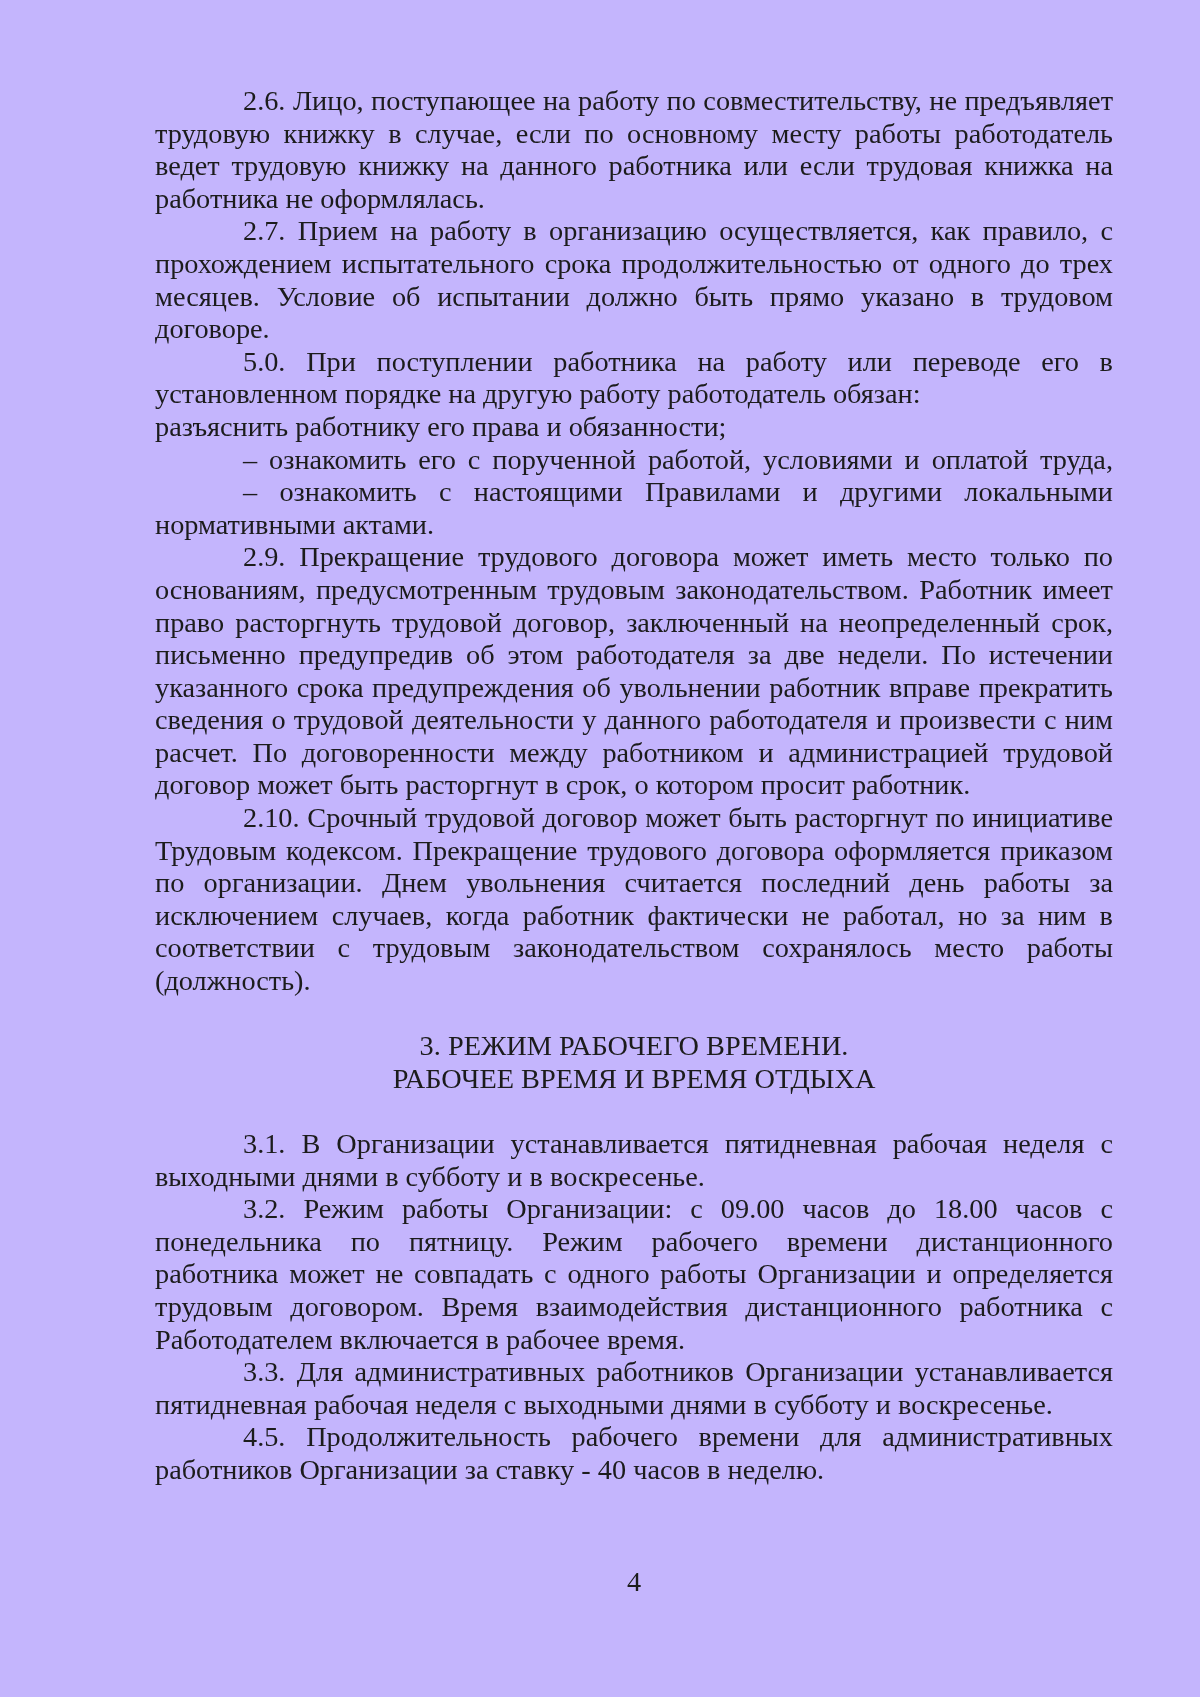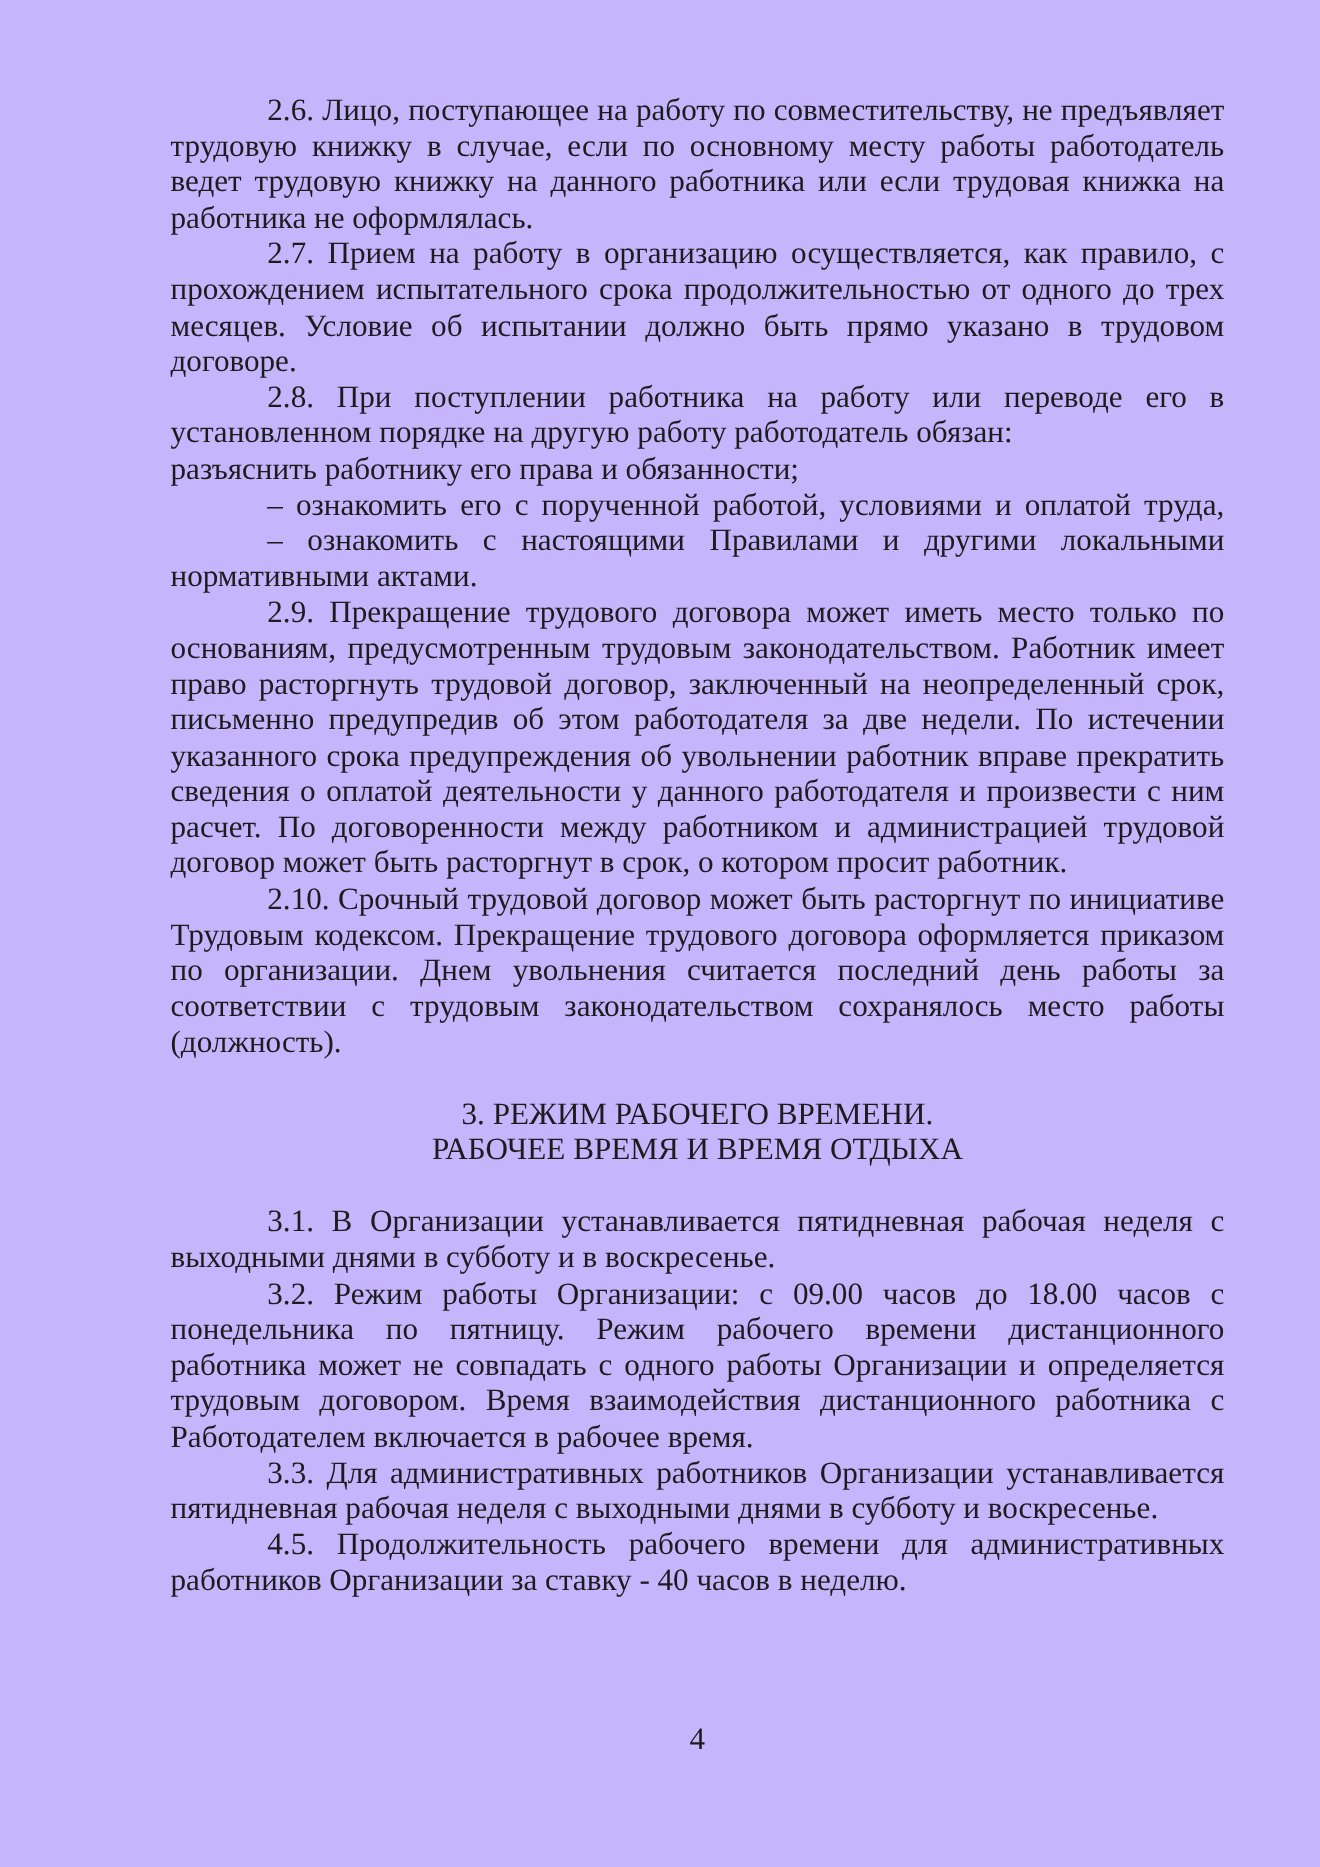--- a/index.html
+++ b/index.html
@@ -53,45 +53,46 @@
           <div class="line just">ведет трудовую книжку на данного работника или если трудовая книжка на</div>
           <div class="line">работника не оформлялась.</div>
         </div>
         <div class="para">
           <div class="line first just">2.7. Прием на работу в организацию осуществляется, как правило, с</div>
           <div class="line just">прохождением испытательного срока продолжительностью от одного до трех</div>
           <div class="line just">месяцев. Условие об испытании должно быть прямо указано в трудовом</div>
           <div class="line">договоре.</div>
         </div>
         <div class="para">
-          <div class="line first just">2.8. При поступлении работника на работу или переводе его в</div>
+          <div class="line first just">5.0. При поступлении работника на работу или переводе его в</div>
           <div class="line">установленном порядке на другую работу работодатель обязан:</div>
         </div>
         <div class="para">
           <div class="line">разъяснить работнику его права и обязанности;</div>
           <div class="line first just">– ознакомить его с порученной работой, условиями и оплатой труда,</div>
         </div>
         <div class="para">
           <div class="line first just">– ознакомить с настоящими Правилами и другими локальными</div>
           <div class="line">нормативными актами.</div>
         </div>
         <div class="para">
           <div class="line first just">2.9. Прекращение трудового договора может иметь место только по</div>
           <div class="line just">основаниям, предусмотренным трудовым законодательством. Работник имеет</div>
           <div class="line just">право расторгнуть трудовой договор, заключенный на неопределенный срок,</div>
           <div class="line just">письменно предупредив об этом работодателя за две недели. По истечении</div>
           <div class="line just">указанного срока предупреждения об увольнении работник вправе прекратить</div>
-          <div class="line just">сведения о оплатой деятельности у данного работодателя и произвести с ним</div>
+          <div class="line just">сведения о трудовой деятельности у данного работодателя и произвести с ним</div>
           <div class="line just">расчет. По договоренности между работником и администрацией трудовой</div>
           <div class="line">договор может быть расторгнут в срок, о котором просит работник.</div>
         </div>
         <div class="para">
           <div class="line first just">2.10. Срочный трудовой договор может быть расторгнут по инициативе</div>
           <div class="line just">Трудовым кодексом. Прекращение трудового договора оформляется приказом</div>
           <div class="line just">по организации. Днем увольнения считается последний день работы за</div>
+          <div class="line just">исключением случаев, когда работник фактически не работал, но за ним в</div>
           <div class="line just">соответствии с трудовым законодательством сохранялось место работы</div>
           <div class="line">(должность).</div>
         </div>
       </div>
     <div class="heading">
       <div class="hline">3. РЕЖИМ РАБОЧЕГО ВРЕМЕНИ.</div>
       <div class="hline">РАБОЧЕЕ ВРЕМЯ И ВРЕМЯ ОТДЫХА</div>
     </div>
     <div>
         <div class="para">

